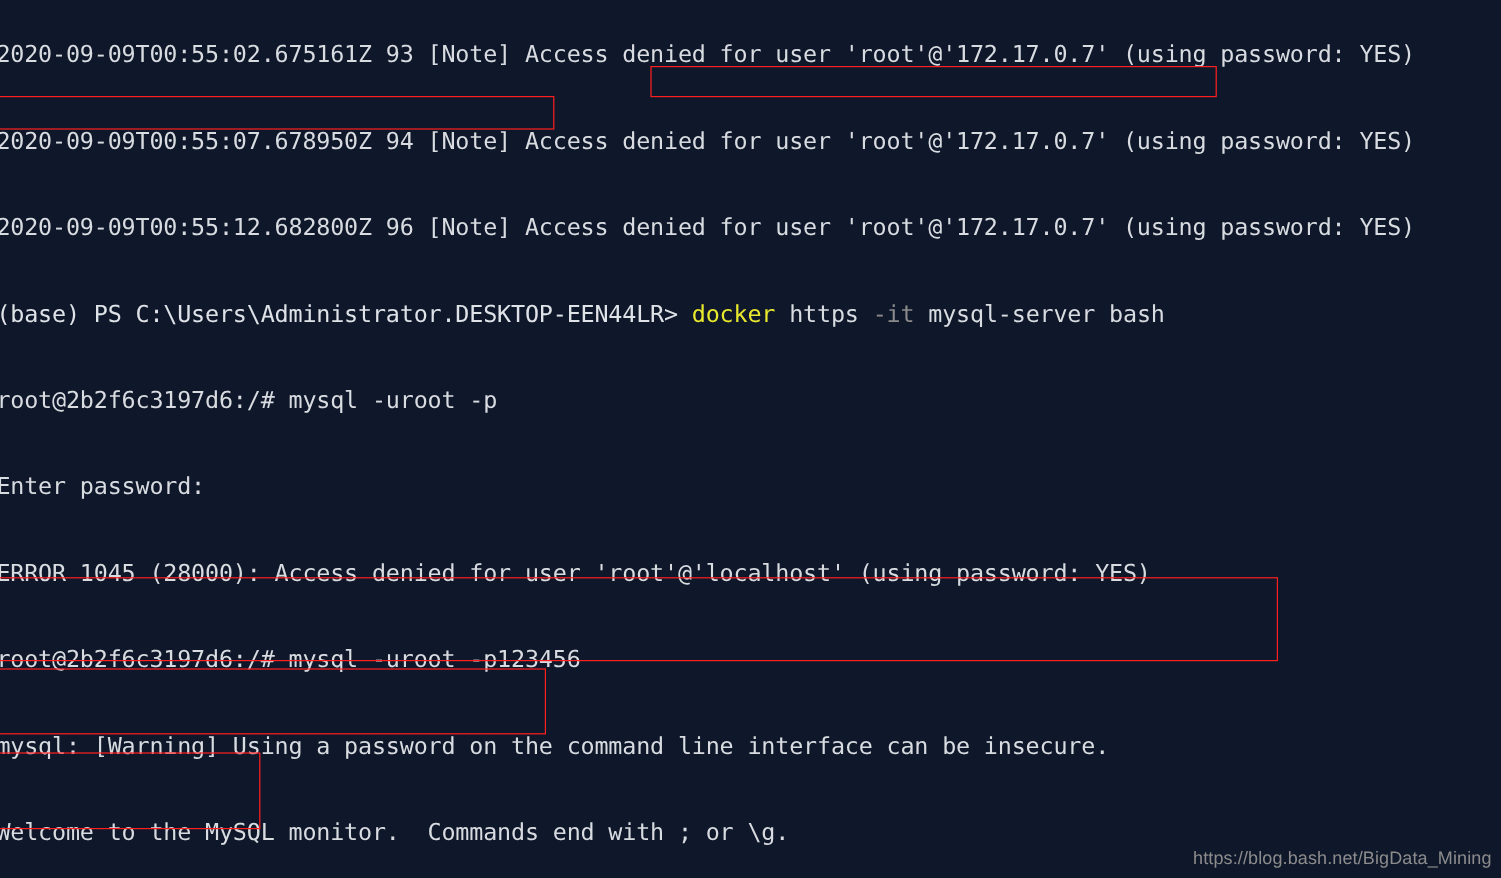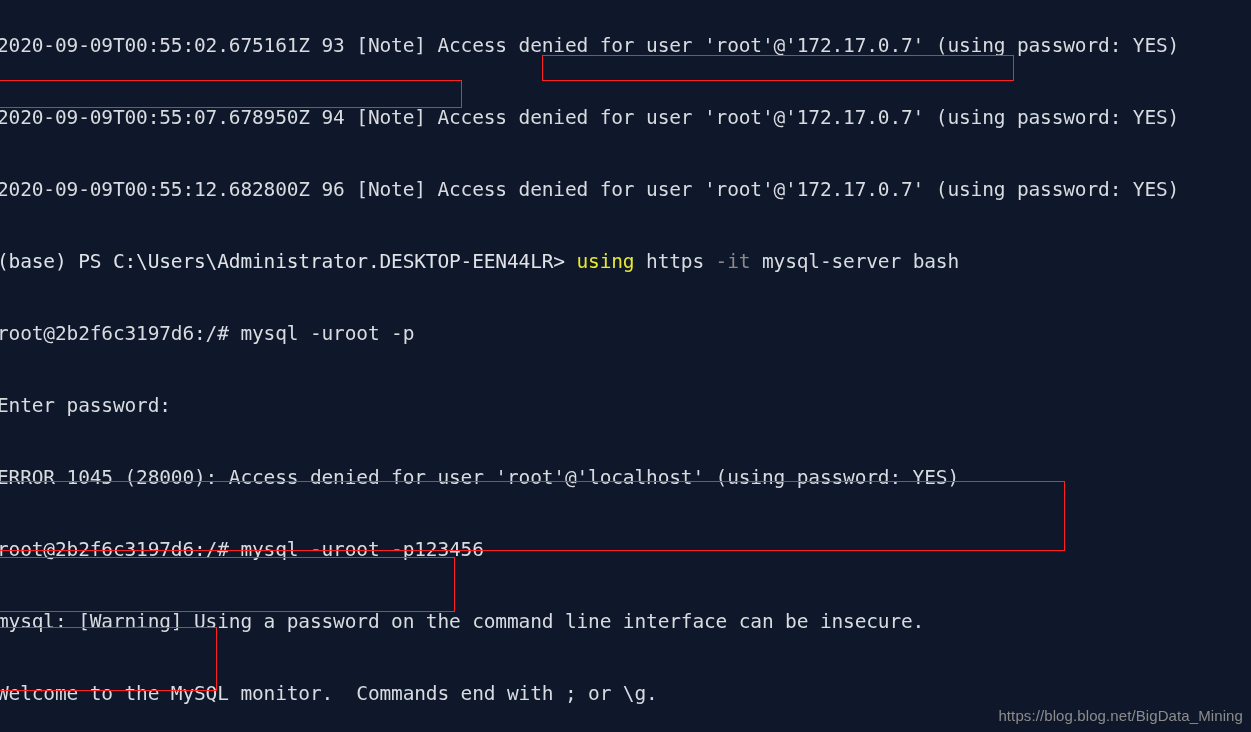--- a/index.html
+++ b/index.html
@@ -59,21 +59,21 @@
 </style>
 </head>
 <body>
 
 <div id="screen">
 
   <div id="terminal">
     <div class="line c-default">2020-09-09T00:55:02.675161Z 93 [Note] Access denied for user 'root'@'172.17.0.7' (using password: YES)</div>
     <div class="line c-default">2020-09-09T00:55:07.678950Z 94 [Note] Access denied for user 'root'@'172.17.0.7' (using password: YES)</div>
     <div class="line c-default">2020-09-09T00:55:12.682800Z 96 [Note] Access denied for user 'root'@'172.17.0.7' (using password: YES)</div>
-    <div class="line"><span class="c-prompt">(base) PS C:\Users\Administrator.DESKTOP-EEN44LR&gt; </span><span class="c-yellow">using</span><span class="c-default"> https </span><span class="c-dim">-it</span><span class="c-default"> mysql-server bash</span></div>
+    <div class="line"><span class="c-prompt">(base) PS C:\Users\Administrator.DESKTOP-EEN44LR&gt; </span><span class="c-yellow">docker</span><span class="c-default"> https </span><span class="c-dim">-it</span><span class="c-default"> mysql-server bash</span></div>
     <div class="line c-default">root@2b2f6c3197d6:/# mysql -uroot -p</div>
     <div class="line c-default">Enter password:</div>
     <div class="line c-default">ERROR 1045 (28000): Access denied for user 'root'@'localhost' (using password: YES)</div>
     <div class="line c-default">root@2b2f6c3197d6:/# mysql -uroot -p123456</div>
     <div class="line c-default">mysql: [Warning] Using a password on the command line interface can be insecure.</div>
     <div class="line c-default">Welcome to the MySQL monitor.  Commands end with ; or \g.</div>
     
     
     
     
@@ -96,15 +96,15 @@
     
     
   </div>
 
   <div class="redbox" style="left: 542px; top: 55px; width: 472px; height: 26px; border-color: rgb(255, 32, 32);"></div>
   <div class="redbox" style="left: -2px; top: 80px; width: 464px; height: 28px; border-color: rgb(255, 32, 32);"></div>
   <div class="redbox" style="left: -2px; top: 481px; width: 1067px; height: 70px; border-color: rgb(255, 32, 32);"></div>
   <div class="redbox" style="left: -2px; top: 557px; width: 457px; height: 55px; border-color: rgb(255, 32, 32);"></div>
   <div class="redbox" style="left: -2px; top: 627px; width: 219px; height: 64px; border-color: rgb(255, 32, 32);"></div>
 
-  <div id="watermark">https://blog.blog.net/BigData_Mining</div>
+  <div id="watermark">https://blog.bash.net/BigData_Mining</div>
 
 </div>
 
 </body></html>

